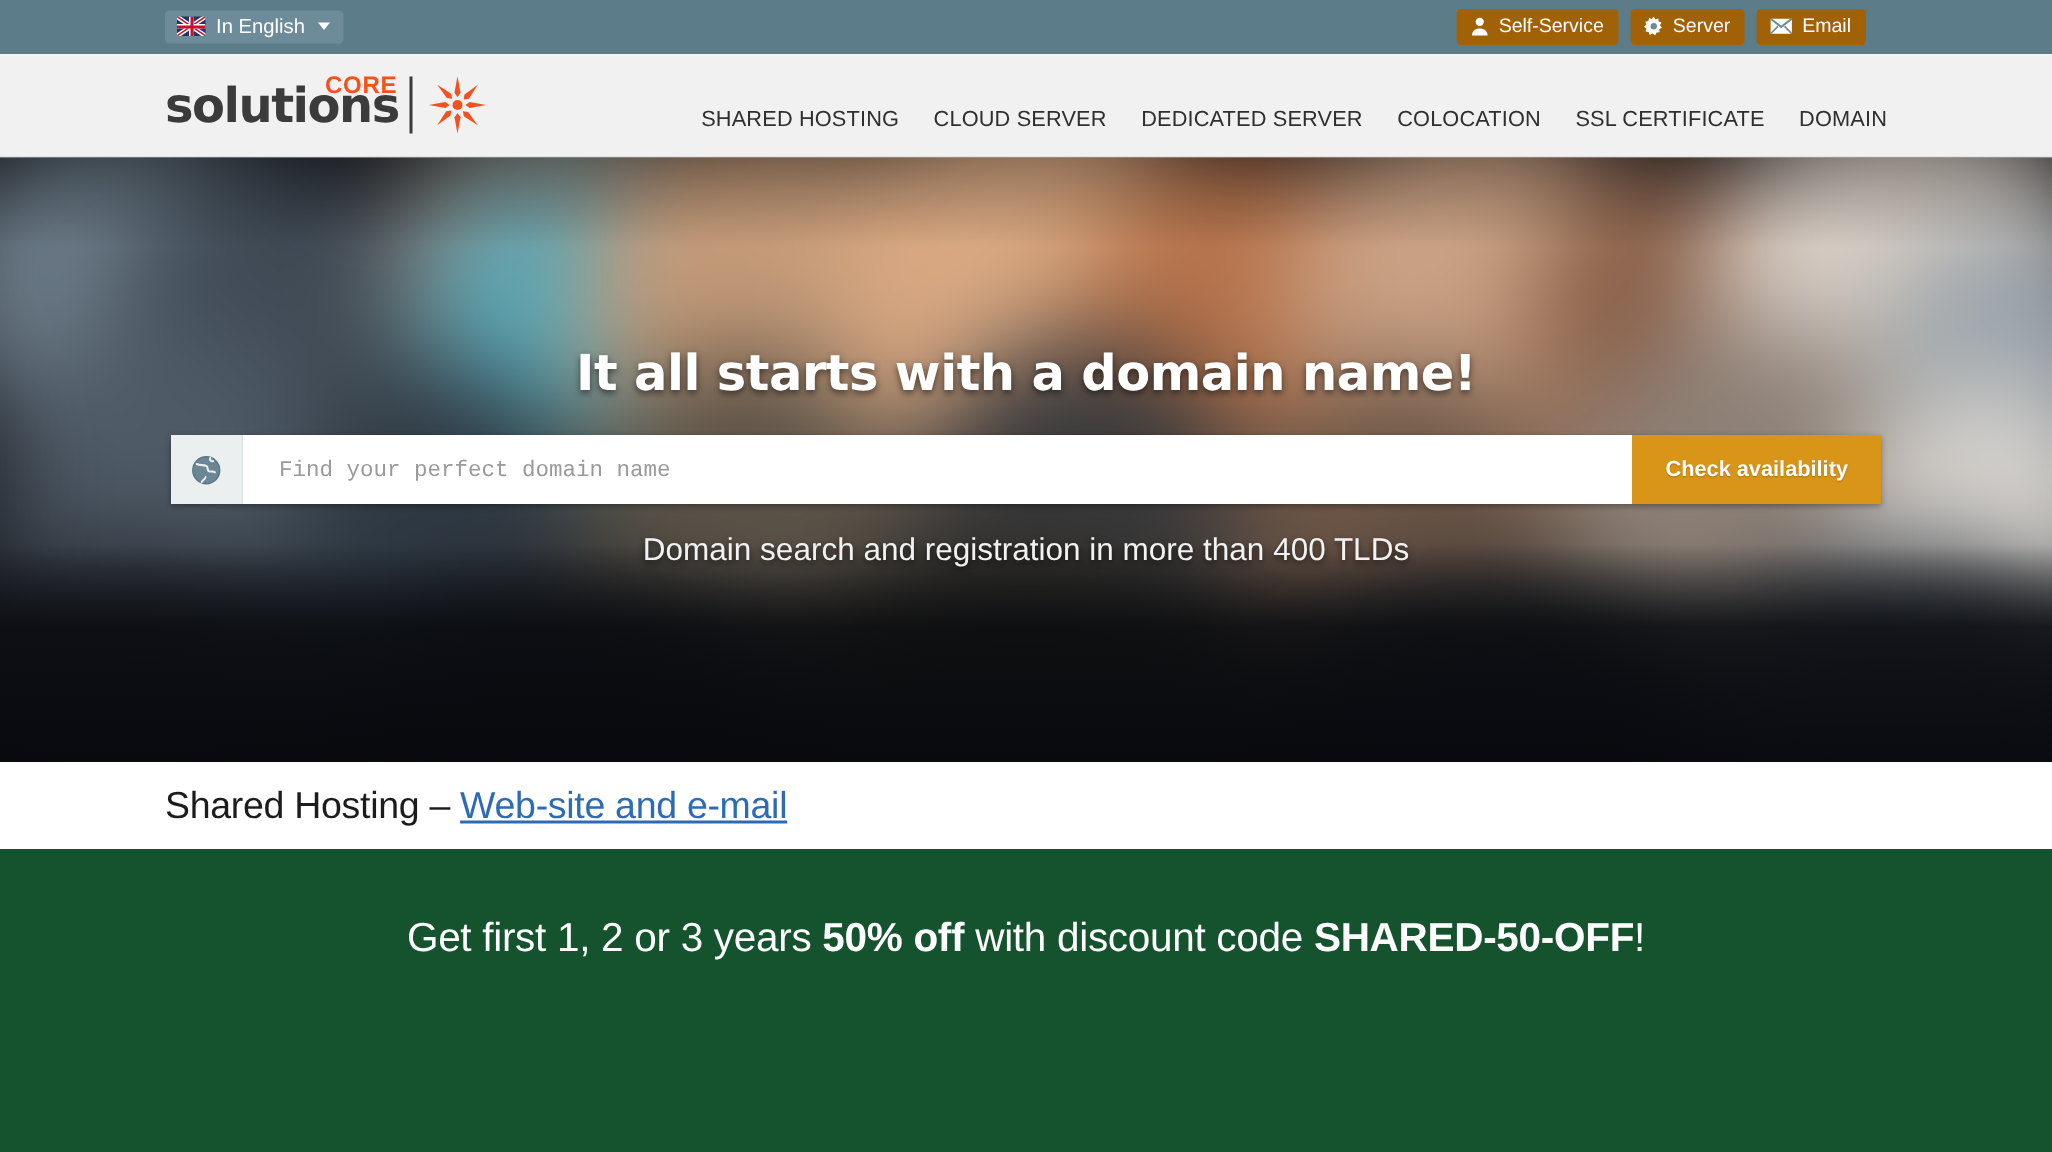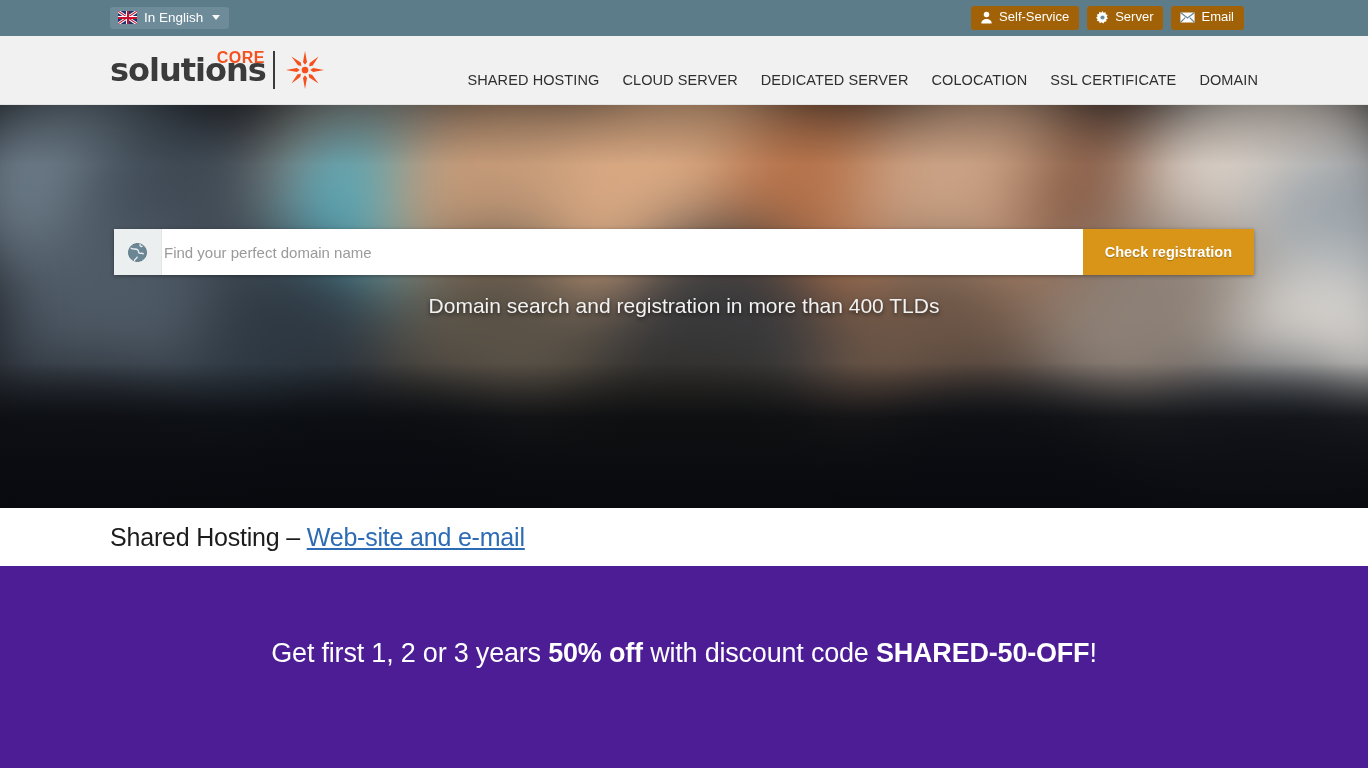--- a/index.html
+++ b/index.html
@@ -105,22 +105,22 @@
   .searchbar{
     width:1140px; height:46px; display:flex; align-items:stretch;
     background:#ffffff; box-shadow:0 1px 4px rgba(0,0,0,.35);
   }
   .search-icon-box{
     width:48px; background:#eceff0; display:flex; align-items:center; justify-content:center;
     border-right:1px solid #e2e5e6;
   }
   .search-input{
     flex:1; border:none; outline:none; background:transparent;
-    font-size:15px; color:#15803d; padding:0 2px;
-    font-family:Liberation Sans, sans-serif;
+    font-size:15px; color:#15803d; padding:0 24px;
+    font-family:Liberation Mono, monospace;
   }
   .search-input::placeholder{ color:#9a9a9a; }
   .check-btn{
     background:#d99518; border:none; cursor:pointer;
     color:#ffffff; font-weight:bold; font-size:14.5px;
     padding:0 22px; white-space:nowrap;
     text-shadow:0 1px 1px rgba(0,0,0,.25);
     font-family:"Liberation Sans", sans-serif;
   }
   .hero-sub{
@@ -137,23 +137,23 @@
   .section-head h2{
     font-size:25px; font-weight:normal; color:#1c1c1c;
     font-family:"Liberation Sans", sans-serif; letter-spacing:-.2px;
   }
   .section-head a{
     color:#2d6cb5; text-decoration:underline; font-size:25px;
   }
 
   
   .promo{
-    background:#4c1d95; height:202px; width:100%;
+    background:#14532d; height:202px; width:100%;
     display:flex; flex-direction:column; align-items:center;
-    padding-top:72px;
+    padding-top:44px;
   }
   .promo-line1{
     font-size:27px; color:#ffffff; font-weight:normal;
     font-family:"Liberation Sans", sans-serif; letter-spacing:-.2px;
   }
   .promo-line1 b{ font-weight:bold; }
   .promo-line2{
     margin-top:54px; font-size:25px; color:#5cb83c;
     font-family:"Liberation Sans", sans-serif;
   }
@@ -270,33 +270,34 @@
       <div class="blob" style="left:260px;top:320px;width:320px;height:220px;background:#1a1d22;"></div>
       <div class="blob" style="left:560px;top:300px;width:320px;height:230px;background:#2b2822;"></div>
       <div class="blob" style="left:880px;top:320px;width:320px;height:220px;background:#1f2329;"></div>
       <div class="blob" style="left:1160px;top:300px;width:300px;height:230px;background:#3a3f46;"></div>
     </div>
     <div class="hero-top-shade"></div>
     <div class="hero-shade"></div>
   </div>
 
   <div class="hero-inner">
+    <div class="hero-title">It all starts with a domain name!</div>
 
     <div class="searchbar">
       <div class="search-icon-box">
         <svg width="21" height="21" viewBox="0 0 22 22">
           <circle cx="11" cy="11" r="9.4" fill="#6b8795"></circle>
           <path d="M11 1.6c5.2 0 9.4 4.2 9.4 9.4S16.2 20.4 11 20.4 1.6 16.2 1.6 11 5.8 1.6 11 1.6z" fill="none" stroke="#5a7683" stroke-width="1"></path>
           <path d="M4.4 6.6c2.2 1.2 4.6.4 6.6 1.4 1.6.8.4 2.8 1.8 3.6 1.4.8 3-.4 4.2.8" fill="none" stroke="#e9eef0" stroke-width="1.5" stroke-linecap="round"></path>
           <path d="M13.8 2.4c-.8 1.4.6 2.6 2 2.2" fill="none" stroke="#e9eef0" stroke-width="1.4" stroke-linecap="round"></path>
           <path d="M7.8 19.4c.4-1.6 2.4-2 2.8-3.6" fill="none" stroke="#e9eef0" stroke-width="1.4" stroke-linecap="round"></path>
         </svg>
       </div>
       <input class="search-input" type="text" placeholder="Find your perfect domain name" style="">
-      <button class="check-btn">Check registration</button>
+      <button class="check-btn">Check availability</button>
     </div>
 
     <div class="hero-sub">Domain search and registration in more than 400 TLDs</div>
   </div>
 </div>
 
 <div class="section-head">
   <h2>
     <span>Shared Hosting – </span><a href="#">Web-site and e-mail</a>
   </h2>

